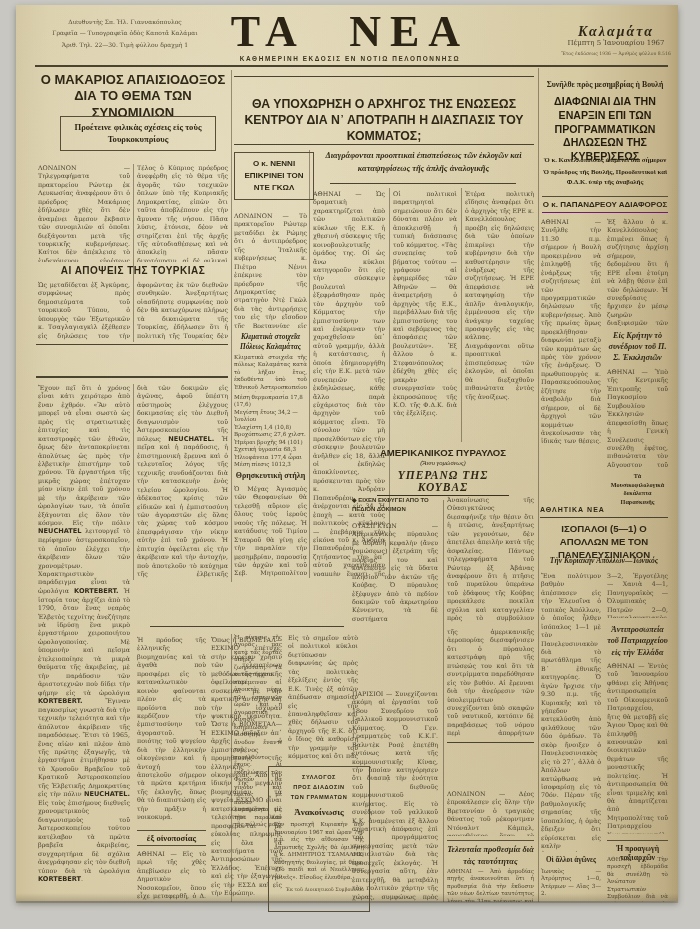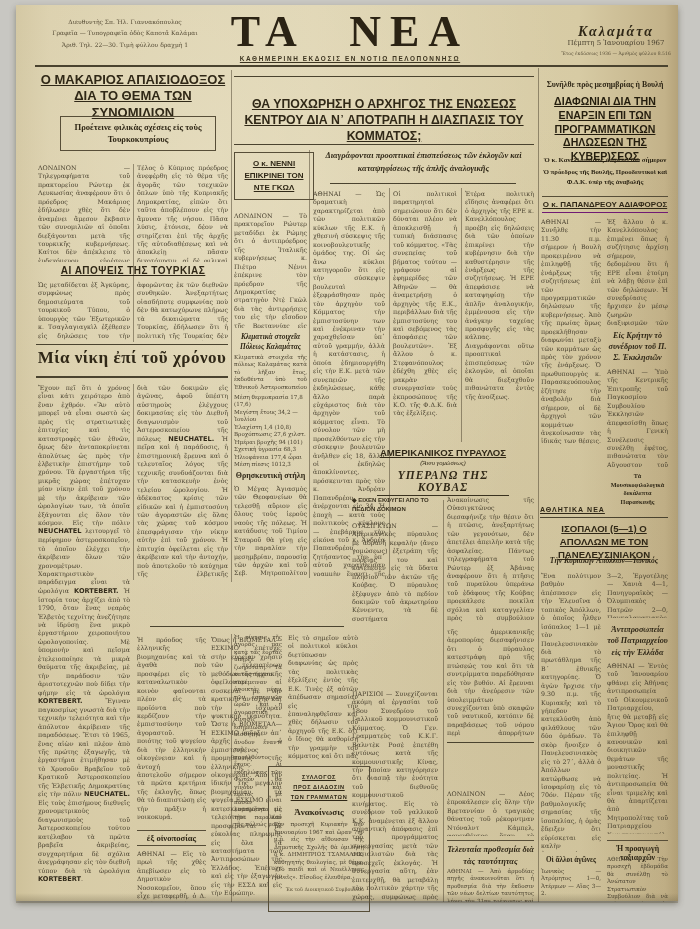--- a/index.html
+++ b/index.html
@@ -18,21 +18,21 @@
       linear-gradient(90deg,#cec19a 0%, #d7cba6 5%, #dcd1ae 45%, #d7cba4 85%, #c3b289 98%, #b5a37a 100%);
     box-shadow:0 3px 6px rgba(60,55,40,.45);
   }
   #paper:after{content:"";position:absolute;left:0;bottom:-2px;width:100%;height:10px;
     background:linear-gradient(180deg, rgba(90,80,55,0) 0%, rgba(90,80,55,.35) 100%);}
   .abs{position:absolute;}
   .body{font:6.3px/1.34 "DejaVu Serif",serif;text-align:justify;color:var(--ink);
         overflow:hidden;word-break:break-word;}
   .small{font-size:5.6px;}
   .hsans{font-family:"Liberation Sans","DejaVu Sans",sans-serif;font-weight:bold;
-         color:var(--hink);text-align:center;text-decoration:underline;}
+         color:var(--hink);text-align:center;}
   .hserif{font-family:"Liberation Serif","DejaVu Serif",serif;font-weight:bold;
           color:var(--hink);text-align:center;}
   .it{font-style:italic;}
   .rule{background:#4a432f;height:1px;}
   .vrule{width:1px;background:rgba(72,62,42,.5);}
   .pre{white-space:pre-line;}
   .brand{font-weight:bold;font-family:"DejaVu Sans",sans-serif;font-size:6.6px;color:#352d1c;}
   .boxed{border:1px solid #574e38;}
   .cap{letter-spacing:.6px;}
 </style>
@@ -70,21 +70,20 @@
   <div class="abs hsans" style="left:38px;top:72px;width:190px;font-size:13px;line-height:1.25;">Ο ΜΑΚΑΡΙΟΣ ΑΠΑΙΣΙΟΔΟΞΟΣ ΔΙΑ ΤΟ ΘΕΜΑ ΤΩΝ ΣΥΝΟΜΙΛΙΩΝ</div>
   <div class="abs boxed hserif" style="left:60px;top:116px;width:144px;padding:4px 5px;font-size:8.6px;line-height:1.45;">Προέτεινε φιλικὰς σχέσεις εἰς τοὺς Τουρκοκυπρίους</div>
   <div class="abs body" style="left:38px;top:164px;width:92px;height:98px;">ΛΟΝΔΙΝΟΝ — Τηλεγραφήματα τοῦ πρακτορείου Ρώυτερ ἐκ Λευκωσίας ἀναφέρουν ὅτι ὁ πρόεδρος Μακάριος ἐδήλωσεν χθὲς ὅτι δὲν ἀναμένει ἄμεσον ἔκβασιν τῶν συνομιλιῶν αἱ ὁποῖαι διεξάγονται μετὰ τῆς τουρκικῆς κυβερνήσεως. Καίτοι δὲν ἀπέκλεισε τὸ ἐνδεχόμενον εὑρέσεως κοινοῦ ἐδάφους, ἐξέφρασε τὴν ἀπαισιοδοξίαν του διὰ τὴν πορείαν τῶν ἐπαφῶν ἐπὶ τοῦ Κυπριακοῦ καὶ διὰ τὴν λύσιν τοῦ κυπριακοῦ προβλήματος.</div>
   <div class="abs body" style="left:137px;top:164px;width:91px;height:98px;">Τέλος ὁ Κύπριος πρόεδρος ἀνεφέρθη εἰς τὸ θέμα τῆς ἀγορᾶς τῶν τσεχικῶν ὅπλων ὑπὸ τῆς Κυπριακῆς Δημοκρατίας, εἰπὼν ὅτι ταῦτα ἀποβλέπουν εἰς τὴν ἄμυναν τῆς νήσου. Πᾶσα λύσις, ἐτόνισε, δέον νὰ στηρίζεται ἐπὶ τῆς ἀρχῆς τῆς αὐτοδιαθέσεως καὶ νὰ ἀποκλείῃ πᾶσαν διχοτόμησιν, αἱ δὲ φιλικαὶ σχέσεις πρὸς τοὺς Τουρκοκυπρίους θὰ ἐπιδιωχθοῦν εἰς πᾶσαν περίπτωσιν.</div>
 
   <div class="abs hsans" style="left:38px;top:265px;width:190px;font-size:10px;letter-spacing:.5px;">ΑΙ ΑΠΟΨΕΙΣ ΤΗΣ ΤΟΥΡΚΙΑΣ</div>
   <div class="abs body" style="left:38px;top:281px;width:92px;height:60px;">Ὡς μεταδίδεται ἐξ Ἀγκύρας, συμφώνως πρὸς δημοσιεύματα τοῦ τουρκικοῦ Τύπου, ὁ ὑπουργὸς τῶν Ἐξωτερικῶν κ. Τσαγλαγιαγκὶλ ἐξέθεσεν εἰς δηλώσεις του τὴν πολιτικὴν τῆς Τουρκίας, διατυπώσας τὰς γνωστὰς θέσεις τῆς Τουρκίας καὶ τῶν Τουρκοκυπρίων, τοὺς ὅρους</div>
   <div class="abs body" style="left:137px;top:281px;width:91px;height:60px;">ἀφορῶντας ἐκ τῶν διεθνῶν συνθηκῶν. Ἀνεξαρτήτως οἱασδήποτε συμφωνίας ποὺ δὲν θὰ κατωχύρωνε πλήρως τὰ δικαιώματα τῆς Τουρκίας, ἐδήλωσεν ὅτι ἡ πολιτικὴ τῆς Τουρκίας δὲν θὰ περιορισθῇ εἰς τὰς διμερεῖς συνομιλίας, αἱ ὁποῖαι ἀνεστάλησαν ἤδη.</div>
 
   <div class="abs rule" style="left:36px;top:344px;width:192px;"></div>
-  <div class="abs hserif" style="left:36px;top:348px;width:192px;font-size:17px;letter-spacing:.5px;">Μία νίκη ἐπί τοῦ χρόνου</div>
   <div class="abs rule" style="left:36px;top:376px;width:192px;height:2px;"></div>
 
   <div class="abs body" style="left:38px;top:384px;width:92px;height:516px;">
     <span>Ἔχουν πεῖ ὅτι ὁ χρόνος εἶναι κάτι χειρότερο ἀπὸ ἕναν ἐχθρόν. «Ἂν αὐτὸ μπορεῖ νὰ εἶναι σωστὸ ὡς πρὸς τὶς στρατιωτικὲς ἐπιτυχίες καὶ τὶς καταστροφὲς τῶν ἐθνῶν, ὅμως δὲν ἀνταποκρίνεται ἀπολύτως ὡς πρὸς τὴν ἑλβετικὴν ἐπιστήμην τοῦ χρόνου. Τὰ ἐργαστήρια τῆς μικρᾶς χώρας ἐπέτυχαν μίαν νίκην ἐπὶ τοῦ χρόνου μὲ τὴν ἀκρίβειαν τῶν ὡρολογίων των, τὰ ὁποῖα ἐξάγονται εἰς ὅλον τὸν κόσμον. Εἰς τὴν πόλιν </span><span class="brand">NEUCHATEL</span><span> λειτουργεῖ τὸ περίφημον ἀστεροσκοπεῖον, τὸ ὁποῖον ἐλέγχει τὴν ἀκρίβειαν ὅλων τῶν χρονομέτρων. Χαρακτηριστικὸν παράδειγμα εἶναι τὰ ὡρολόγια </span><span class="brand">KORTEBERT.</span><span> Ἡ ἱστορία τους ἀρχίζει ἀπὸ τὸ 1790, ὅταν ἕνας νεαρὸς Ἑλβετὸς τεχνίτης ἀνεζήτησε νὰ ἱδρύσῃ ἕνα μικρὸ ἐργαστήριον χειροποιήτου ὡρολογοποιίας. Μὲ ὑπομονὴν καὶ πεῖσμα ἐτελειοποίησε τὰ μικρὰ θαύματα τῆς ἀκριβείας, μὲ τὴν παράδοσιν τῶν ἀριστοτεχνῶν ποὺ δίδει τὴν φήμην εἰς τὰ ὡρολόγια </span><span class="brand">KORTEBERT.</span><span> Ἔγιναν παγκοσμίως γνωστὰ διὰ τὴν τεχνικὴν τελειότητα καὶ τὴν ἀπόλυτον ἀκρίβειαν τῆς παραδόσεως. Ἔτσι τὸ 1965, ἕνας αἰὼν καὶ πλέον ἀπὸ τῆς πρώτης ἐξαγωγῆς, τὰ ἐργαστήρια ἐτιμήθησαν μὲ τὸ Χρυσοῦν Βραβεῖον τοῦ Κρατικοῦ Ἀστεροσκοπείου τῆς Ἑλβετικῆς Δημοκρατίας εἰς τὴν πόλιν </span><span class="brand">NEUCHATEL.</span><span> Εἰς τοὺς ἐπισήμους διεθνεῖς χρονομετρικοὺς διαγωνισμοὺς τοῦ Ἀστεροσκοπείου τούτου κατέλαβον τὰ πρῶτα βραβεῖα ἀκριβείας, συγχαρητήρια δὲ σχόλια ἀνεγράφησαν εἰς τὸν διεθνῆ τύπον διὰ τὰ ὡρολόγια </span><span class="brand">KORTEBERT</span><span>.</span>
   </div>
   <div class="abs body" style="left:137px;top:384px;width:91px;height:194px;">
     <span>διὰ τῶν δοκιμῶν εἰς ἀγῶνας, ἀφοῦ ὑπέστη αὐστηροὺς ἐλέγχους δοκιμασίας εἰς τὸν Διεθνῆ διαγωνισμὸν τοῦ Ἀστεροσκοπείου τῆς πόλεως </span><span class="brand">NEUCHATEL.</span><span> Ἡ πεῖρα καὶ ἡ παράδοσις, ἡ ἐπιστημονικὴ ἔρευνα καὶ ὁ τελευταῖος λόγος τῆς τεχνικῆς συνδυάζονται διὰ τὴν κατασκευὴν ἑνὸς τελείου ὡρολογίου. Ἡ ἀδέκαστος κρίσις τῶν εἰδικῶν καὶ ἡ ἐμπιστοσύνη τῶν ἀγοραστῶν εἰς ὅλας τὰς χώρας τοῦ κόσμου ἐπεσφράγισαν τὴν νίκην αὐτὴν ἐπὶ τοῦ χρόνου. Ἡ ἐπιτυχία ὀφείλεται εἰς τὴν ἀκρίβειαν καὶ τὴν ἀντοχήν, ποὺ ἀποτελοῦν τὸ καύχημα τῆς ἑλβετικῆς ὡρολογοποιίας.</span>
   </div>
 
   <div class="abs rule" style="left:150px;top:626px;width:194px;"></div>

